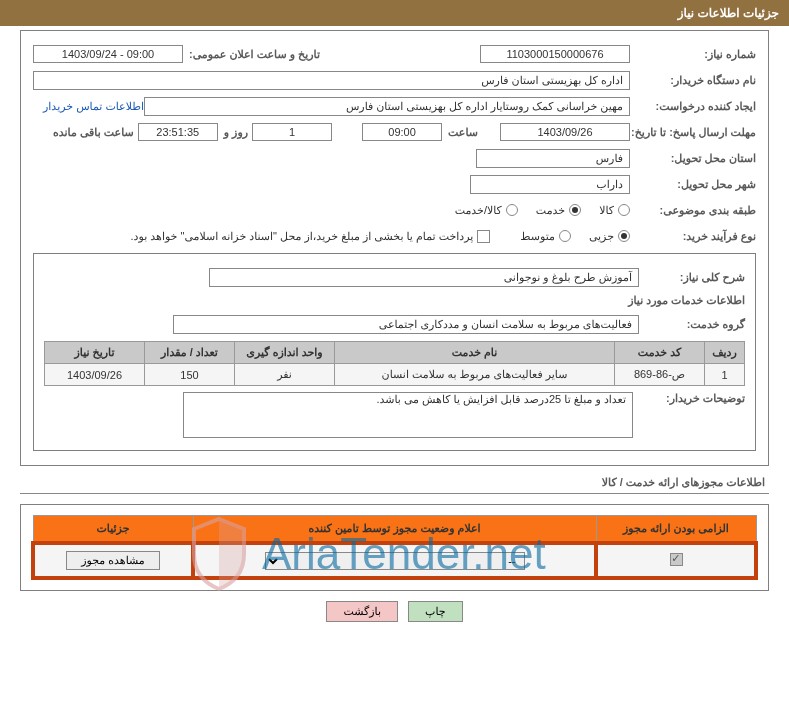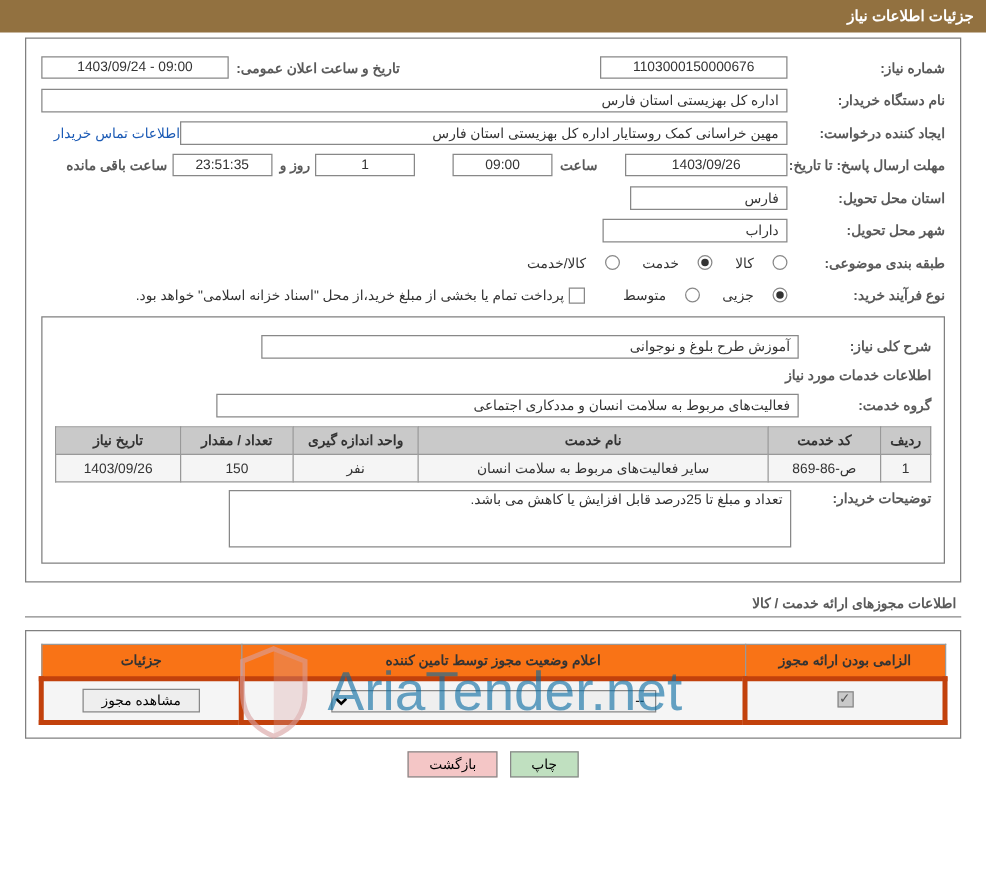--- a/index.html
+++ b/index.html
@@ -9,21 +9,21 @@
 .panel { border: 1px solid #808080; margin: 10px 20px; padding: 8px 12px; }
 .top-panel { margin: 4px 20px 10px 20px; }
 .row { display: flex; align-items: center; margin: 4px 0; min-height: 22px; }
 .label { color: #5a5a5a; font-weight: bold; margin-left: 6px; white-space: nowrap; text-align: right; }
 .label-wide { width: 120px; flex-shrink: 0; }
 .field { border: 1px solid #888; background: #fff; padding: 2px 6px; min-height: 18px; display: inline-block; text-align: center; direction: ltr; }
 .field-rtl { direction: rtl; text-align: right; }
 .field-flex { flex: 1; }
 .link { color: #1b5ab5; cursor: pointer; }
 .radio-group { display: flex; gap: 18px; align-items: center; }
-.radio-item { display: flex; align-items: center; gap: 15px; }
+.radio-item { display: flex; align-items: center; gap: 4px; }
 .radio { width: 12px; height: 12px; border: 1px solid #888; border-radius: 50%; display: inline-block; position: relative; }
 .radio.checked::after { content: ''; width: 6px; height: 6px; background: #333; border-radius: 50%; position: absolute; top: 2px; right: 2px; }
 .checkbox { width: 13px; height: 13px; border: 1px solid #888; display: inline-block; position: relative; background: #fff; }
 .checkbox.checked { background: #c9c9c9; }
 .checkbox.checked::after { content: '✓'; position: absolute; top: -2px; right: 1px; font-size: 11px; color: #555; }
 .spacer { flex: 1; }
 .watermark { position: absolute; top: 260px; left: 150px; font-size: 44px; font-weight: normal; color: #0369a1; opacity: 0.6; pointer-events: none; z-index: 0; display: flex; align-items: center; gap: 8px; direction: ltr; }
 .watermark-shield { width: 70px; height: 80px; position: relative; }
 .section-title { color: #5a5a5a; font-weight: bold; margin: 6px 0; text-align: right; }
 .table { width: 100%; border-collapse: collapse; margin-top: 6px; }
@@ -82,26 +82,26 @@
       <span class="label mr" style="margin-right:22px">ساعت</span>
       <span class="field" style="width:80px">09:00</span>
       <span class="field" style="width:80px;margin-right:30px">1</span>
       <span class="label mr">روز و</span>
       <span class="field" style="width:80px">23:51:35</span>
       <span class="label mr">ساعت باقی مانده</span>
     </div>
 
     <div class="row">
       <span class="label label-wide">استان محل تحویل:</span>
-      <span class="field field-rtl" style="width:126px">فارس</span>
+      <span class="field field-rtl" style="width:154px">فارس</span>
     </div>
 
     <div class="row">
       <span class="label label-wide">شهر محل تحویل:</span>
-      <span class="field field-rtl" style="width:148px">داراب</span>
+      <span class="field field-rtl" style="width:160px">داراب</span>
     </div>
 
     <div class="row">
       <span class="label label-wide">طبقه بندی موضوعی:</span>
       <div class="radio-group">
         <span class="radio-item">
             <span class="radio"></span>
             <span>کالا</span>
           </span>
         <span class="radio-item">

